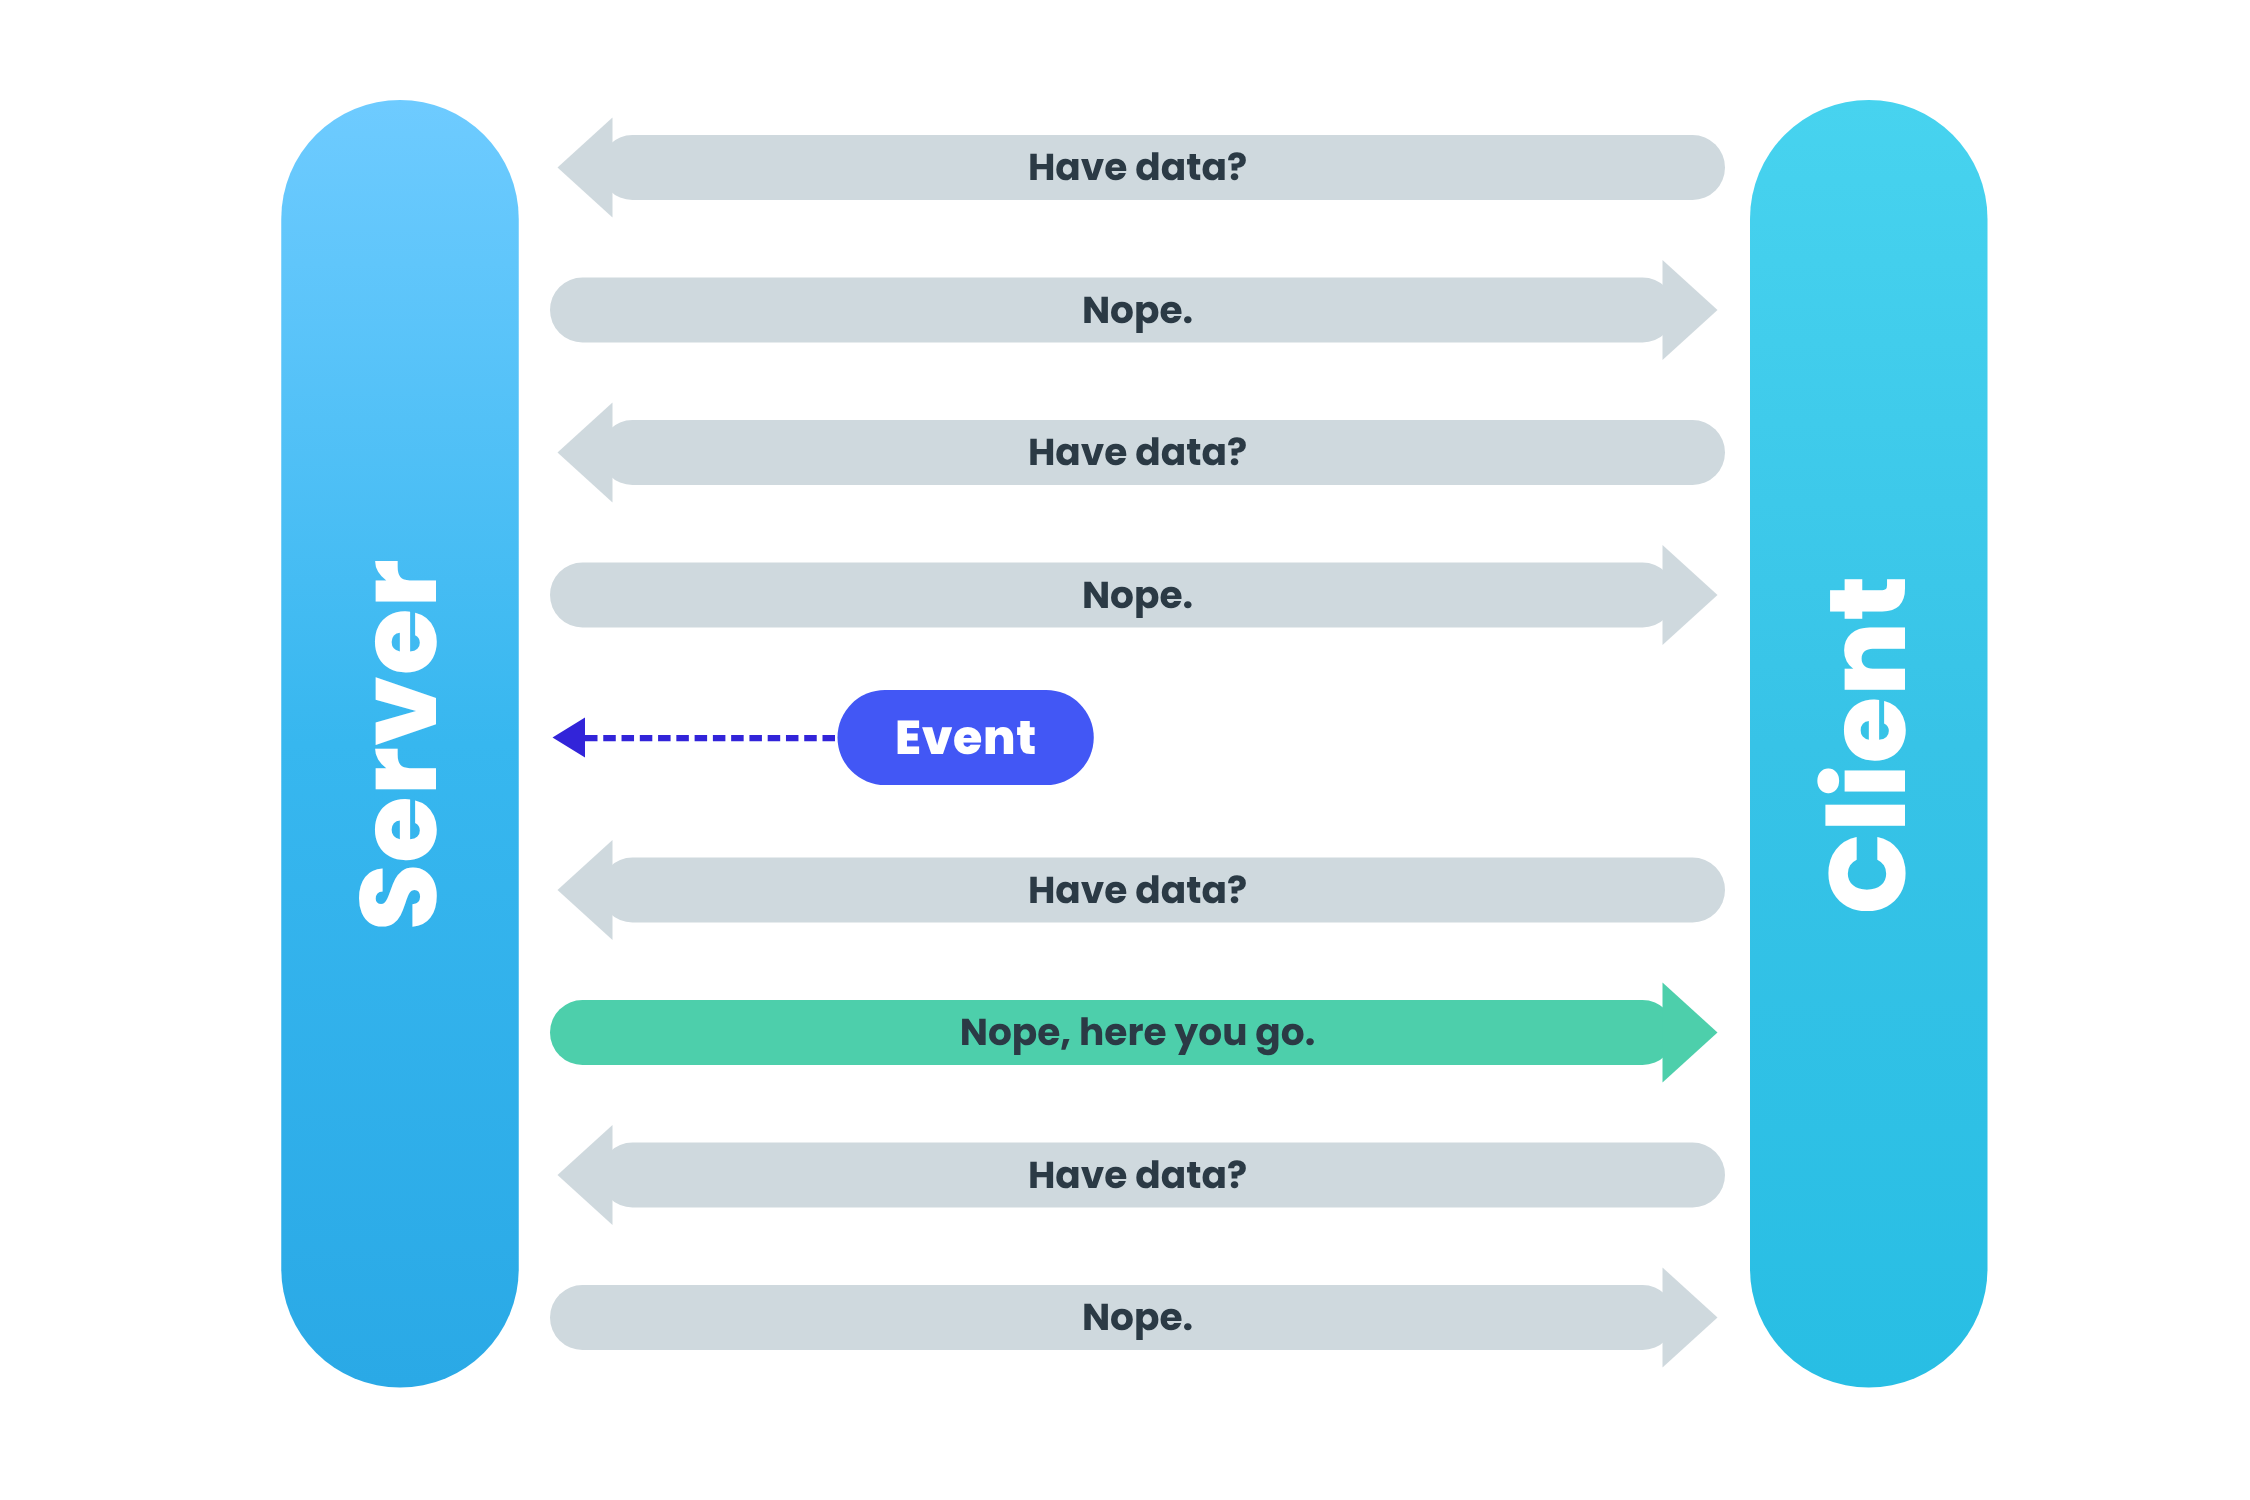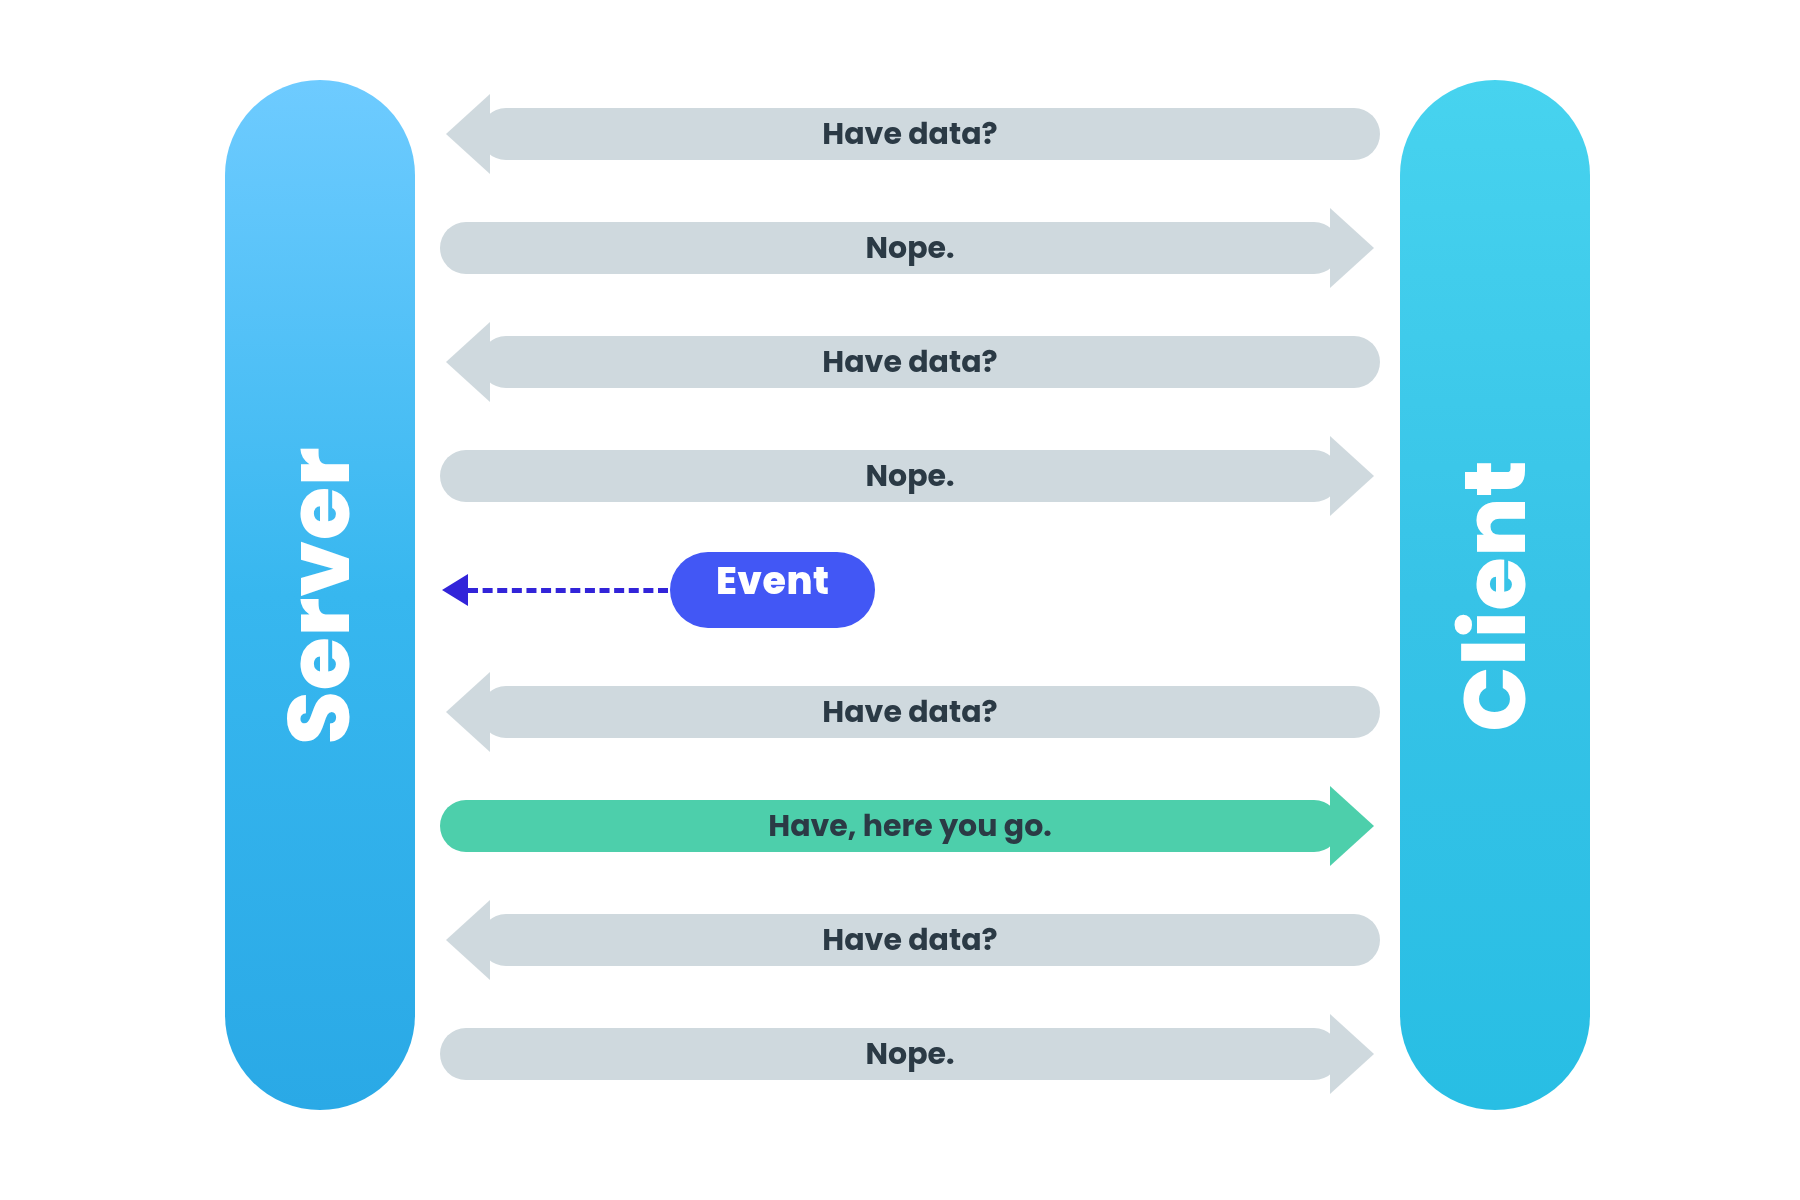--- a/index.html
+++ b/index.html
@@ -88,20 +88,21 @@
   }
   .event-pill {
     position: absolute;
     left: 230px;
     top: 0;
     height: 76px;
     padding: 0 46px;
     background: #4257f5;
     border-radius: 38px;
     display: flex;
+    align-items: center;
     justify-content: center;
     color: #ffffff;
     font-weight: 800;
     font-size: 38px;
     letter-spacing: 0.5px;
   }
   .event-dash {
     position: absolute;
     left: 28px;
     top: 36px;
@@ -173,21 +174,21 @@
     <div class="arrow-bar gray" style="left:40px; right:0;">
       <div class="arrow-head gray left"></div>
     </div>
     <span class="arrow-label">Have data?</span>
   </div>
 
   <div class="arrow-row" style="top:800px">
     <div class="arrow-bar green" style="left:0; right:40px;">
       <div class="arrow-head green right"></div>
     </div>
-    <span class="arrow-label">Have, here you go.</span>
+    <span class="arrow-label">Nope, here you go.</span>
   </div>
 
   <div class="arrow-row" style="top:914px">
     <div class="arrow-bar gray" style="left:40px; right:0;">
       <div class="arrow-head gray left"></div>
     </div>
     <span class="arrow-label">Have data?</span>
   </div>
 
   <div class="arrow-row" style="top:1028px">

